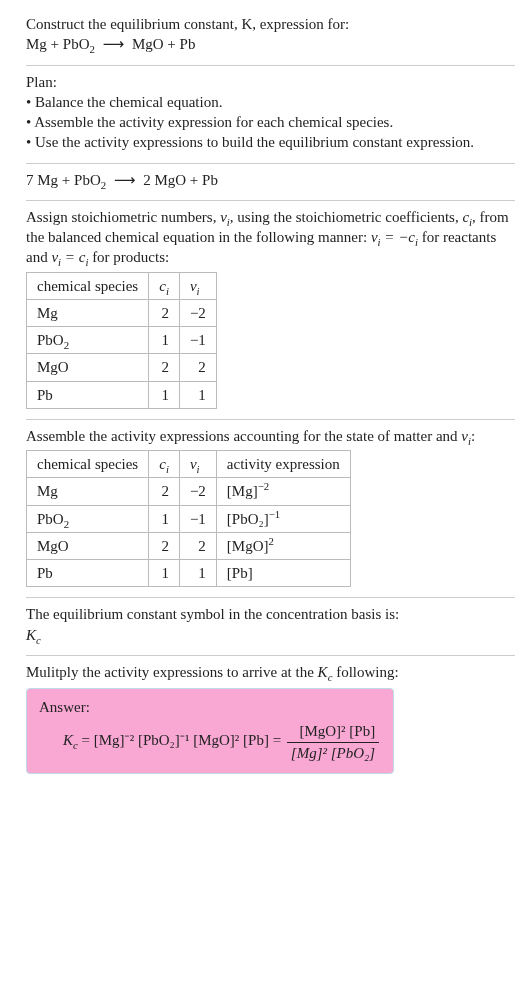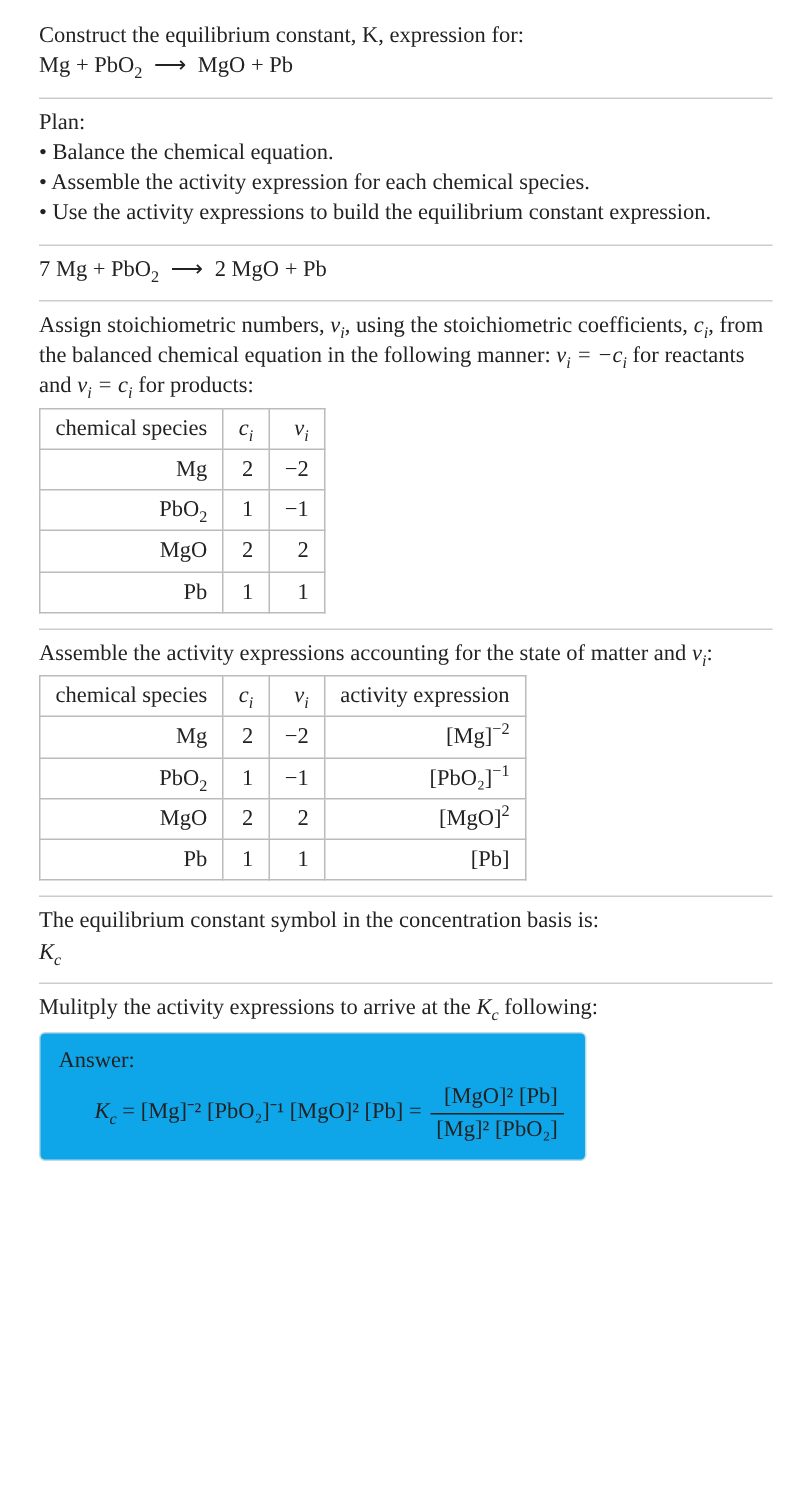--- a/index.html
+++ b/index.html
@@ -23,41 +23,41 @@
   sup { font-size: 0.72em; vertical-align: super; line-height: 0; }
   .arrow { display:inline-block; padding:0 4px; }
   table.datatable {
     border-collapse: collapse;
     margin-top: 4px;
     font-size: 15px;
   }
   table.datatable th, table.datatable td {
     border: 1px solid #bbb;
     padding: 3px 10px;
-    text-align: right;
+    text-align: left;
     vertical-align: middle;
     font-weight: normal;
   }
   table.datatable .num { text-align: right; }
   .answerbox {
-    background: #0ea5e9;
+    background: #f9a8d4;
     border: 1px solid #bcdbe6;
     border-radius: 4px;
     padding: 8px 12px 10px 12px;
     margin-top: 6px;
     display: inline-block;
   }
   .frac {
     display: inline-block;
     vertical-align: middle;
     text-align: center;
     margin: 0 2px;
   }
   .frac .num { display:block; padding: 0 4px; text-align: right; }
-  .frac .den { display:block; border-top: 1px solid #222; padding: 0 4px; }
+  .frac .den { display:block; border-top: 1px solid #222; padding: 0 4px; font-style: italic; }
   .varsub { font-style: italic; }
 </style>
 </head>
 <body>
 
 <div class="section">
   <div>
     <span>Construct the equilibrium constant, K, expression for:</span>
   </div>
   <div>

